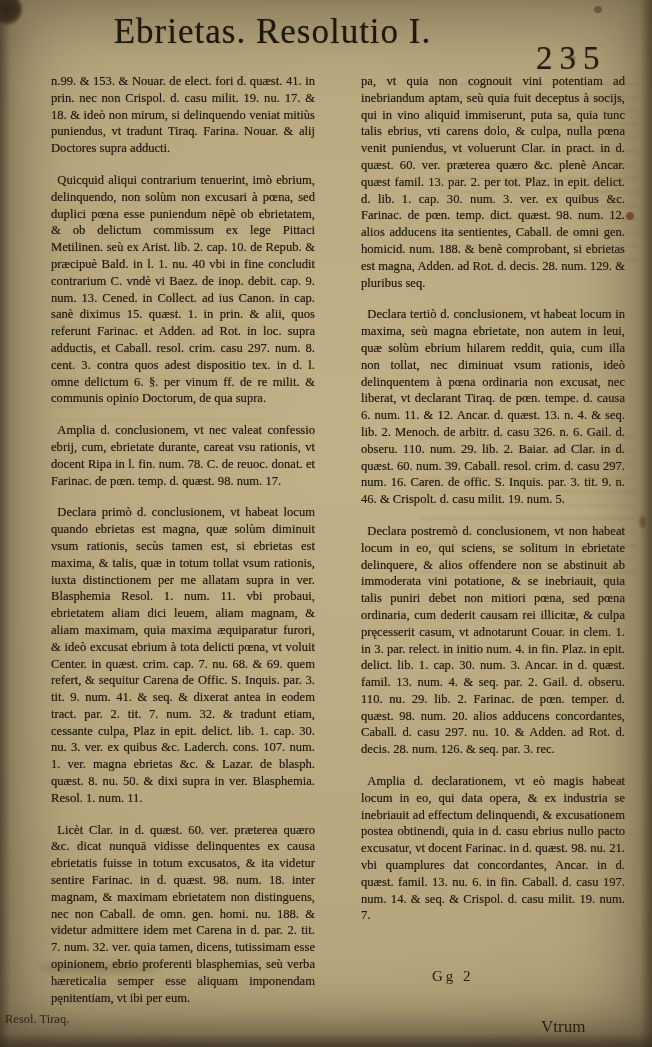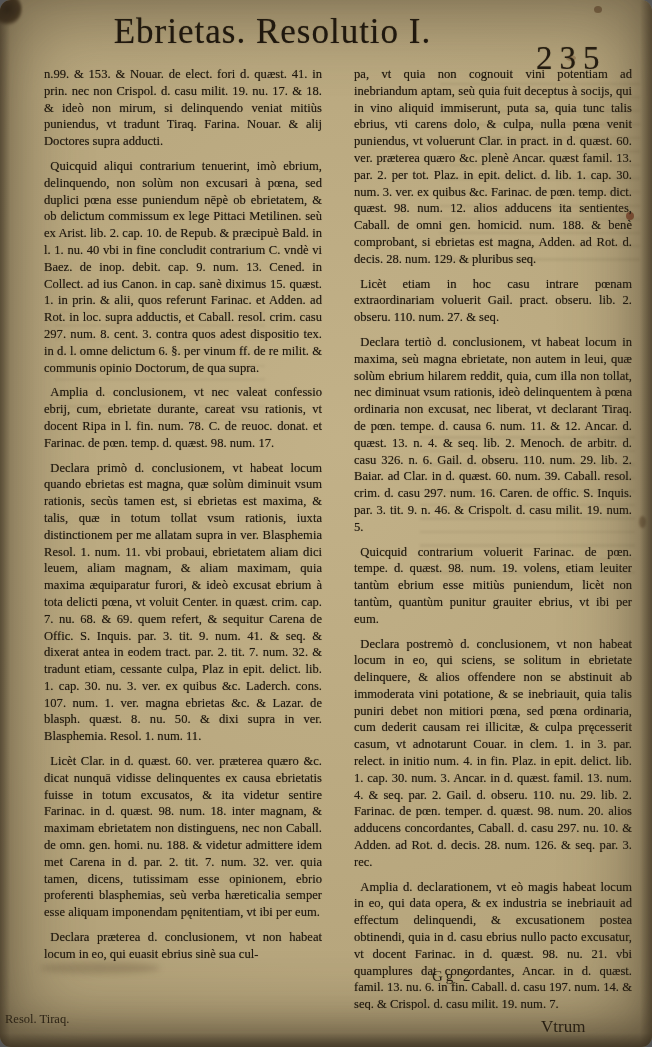--- a/index.html
+++ b/index.html
@@ -4,21 +4,20 @@
 <style>
   html,body{margin:0;padding:0;background:#555;}
   .page{
     position:relative;
     width:652px;height:1047px;
     overflow:hidden;
     font-family:"Liberation Serif", serif;
     color:#211a10;
     background:
       radial-gradient(ellipse 130% 105% at 52% 42%, #c2b188 0%, #b7a67d 48%, #a6966f 74%, #8d7d5a 92%, #74654a 100%);
-    border-radius: 11px;
   }
   .page::after{
     content:"";position:absolute;inset:0;pointer-events:none;
     box-shadow:inset 0 0 70px 18px rgba(58,47,30,.45), inset 0 -18px 30px rgba(40,32,20,.35);
   }
   
   .running-title{
     position:absolute;top:12px;left:0;width:545px;
     text-align:center;font-size:35px;letter-spacing:1px;
     color:#1c150c;text-shadow:0 0 1px rgba(30,22,12,.55);
@@ -32,21 +31,21 @@
   
   .columns{
     position:absolute;top:58px;left:36px;width:604px;height:952px;
     display:flex;gap:16px;overflow:hidden;
   }
   .column{
     width:294px;height:952px;overflow:hidden;
     font-size:12.6px;line-height:16.8px;text-align:justify;
     text-shadow:0 0 .7px rgba(35,26,14,.55);
   }
-  .para{position:relative;margin:8px;}
+  .para{position:relative;margin:15px;}
   .para.numbered .ptext::before{content:"\2002";}
   .pnum{
     position:absolute;top:1px;font-size:12.6px;color:#241c10;
   }
   .col-left .pnum{left:-27px;}
   .col-right .pnum{left:-15px;}
   
   .footer-left{
     position:absolute;left:5px;top:1012px;font-size:12.5px;color:#2a2214;
   }
@@ -126,27 +125,21 @@
       <div class="para numbered">
         <span class="ptext">Declara præterea d. conclusionem, vt non habeat locum in eo, qui euasit ebrius sinè sua cul-</span>
       </div>
     </div>
 
     <div class="column col-right">
       <div class="para">
         <span class="pnum"></span><span class="ptext">pa, vt quia non cognouit vini potentiam ad inebriandum aptam, seù quia fuit deceptus à socijs, qui in vino aliquid immiserunt, puta sa, quia tunc talis ebrius, vti carens dolo, &amp; culpa, nulla pœna venit puniendus, vt voluerunt Clar. in pract. in d. quæst. 60. ver. præterea quæro &amp;c. plenè Ancar. quæst famil. 13. par. 2. per tot. Plaz. in epit. delict. d. lib. 1. cap. 30. num. 3. ver. ex quibus &amp;c. Farinac. de pœn. temp. dict. quæst. 98. num. 12. alios adducens ita sentientes, Caball. de omni gen. homicid. num. 188. &amp; benè comprobant, si ebrietas est magna, Adden. ad Rot. d. decis. 28. num. 129. &amp; pluribus seq.</span>
       </div>
       <div class="para numbered">
-        <span class="ptext">Licèt etiam in hoc casu intrare pœnam extraordinariam voluerit Gail. pract. obseru. lib. 2. obseru. 110. num. 27. &amp; seq.</span>
-      </div>
-      <div class="para numbered">
         <span class="ptext">Declara tertiò d. conclusionem, vt habeat locum in maxima, seù magna ebrietate, non autem in leui, quæ solùm ebrium hilarem reddit, quia, cum illa non tollat, nec diminuat vsum rationis, ideò delinquentem à pœna ordinaria non excusat, nec liberat, vt declarant Tiraq. de pœn. tempe. d. causa 6. num. 11. &amp; 12. Ancar. d. quæst. 13. n. 4. &amp; seq. lib. 2. Menoch. de arbitr. d. casu 326. n. 6. Gail. d. obseru. 110. num. 29. lib. 2. Baiar. ad Clar. in d. quæst. 60. num. 39. Caball. resol. crim. d. casu 297. num. 16. Caren. de offic. S. Inquis. par. 3. tit. 9. n. 46. &amp; Crispolt. d. casu milit. 19. num. 5.</span>
-      </div>
-      <div class="para numbered">
-        <span class="ptext">Quicquid contrarium voluerit Farinac. de pœn. tempe. d. quæst. 98. num. 19. volens, etiam leuiter tantùm ebrium esse mitiùs puniendum, licèt non tantùm, quantùm punitur grauiter ebrius, vt ibi per eum.</span>
       </div>
       <div class="para numbered">
         <span class="ptext">Declara postremò d. conclusionem, vt non habeat locum in eo, qui sciens, se solitum in ebrietate delinquere, &amp; alios offendere non se abstinuit ab immoderata vini potatione, &amp; se inebriauit, quia talis puniri debet non mitiori pœna, sed pœna ordinaria, cum dederit causam rei illicitæ, &amp; culpa pręcesserit casum, vt adnotarunt Couar. in clem. 1. in 3. par. relect. in initio num. 4. in fin. Plaz. in epit. delict. lib. 1. cap. 30. num. 3. Ancar. in d. quæst. famil. 13. num. 4. &amp; seq. par. 2. Gail. d. obseru. 110. nu. 29. lib. 2. Farinac. de pœn. temper. d. quæst. 98. num. 20. alios adducens concordantes, Caball. d. casu 297. nu. 10. &amp; Adden. ad Rot. d. decis. 28. num. 126. &amp; seq. par. 3. rec.</span>
       </div>
       <div class="para numbered">
         <span class="ptext">Amplia d. declarationem, vt eò magis habeat locum in eo, qui data opera, &amp; ex industria se inebriauit ad effectum delinquendi, &amp; excusationem postea obtinendi, quia in d. casu ebrius nullo pacto excusatur, vt docent Farinac. in d. quæst. 98. nu. 21. vbi quamplures dat concordantes, Ancar. in d. quæst. famil. 13. nu. 6. in fin. Caball. d. casu 197. num. 14. &amp; seq. &amp; Crispol. d. casu milit. 19. num. 7.</span>
       </div>
     </div>
 
   </div>

